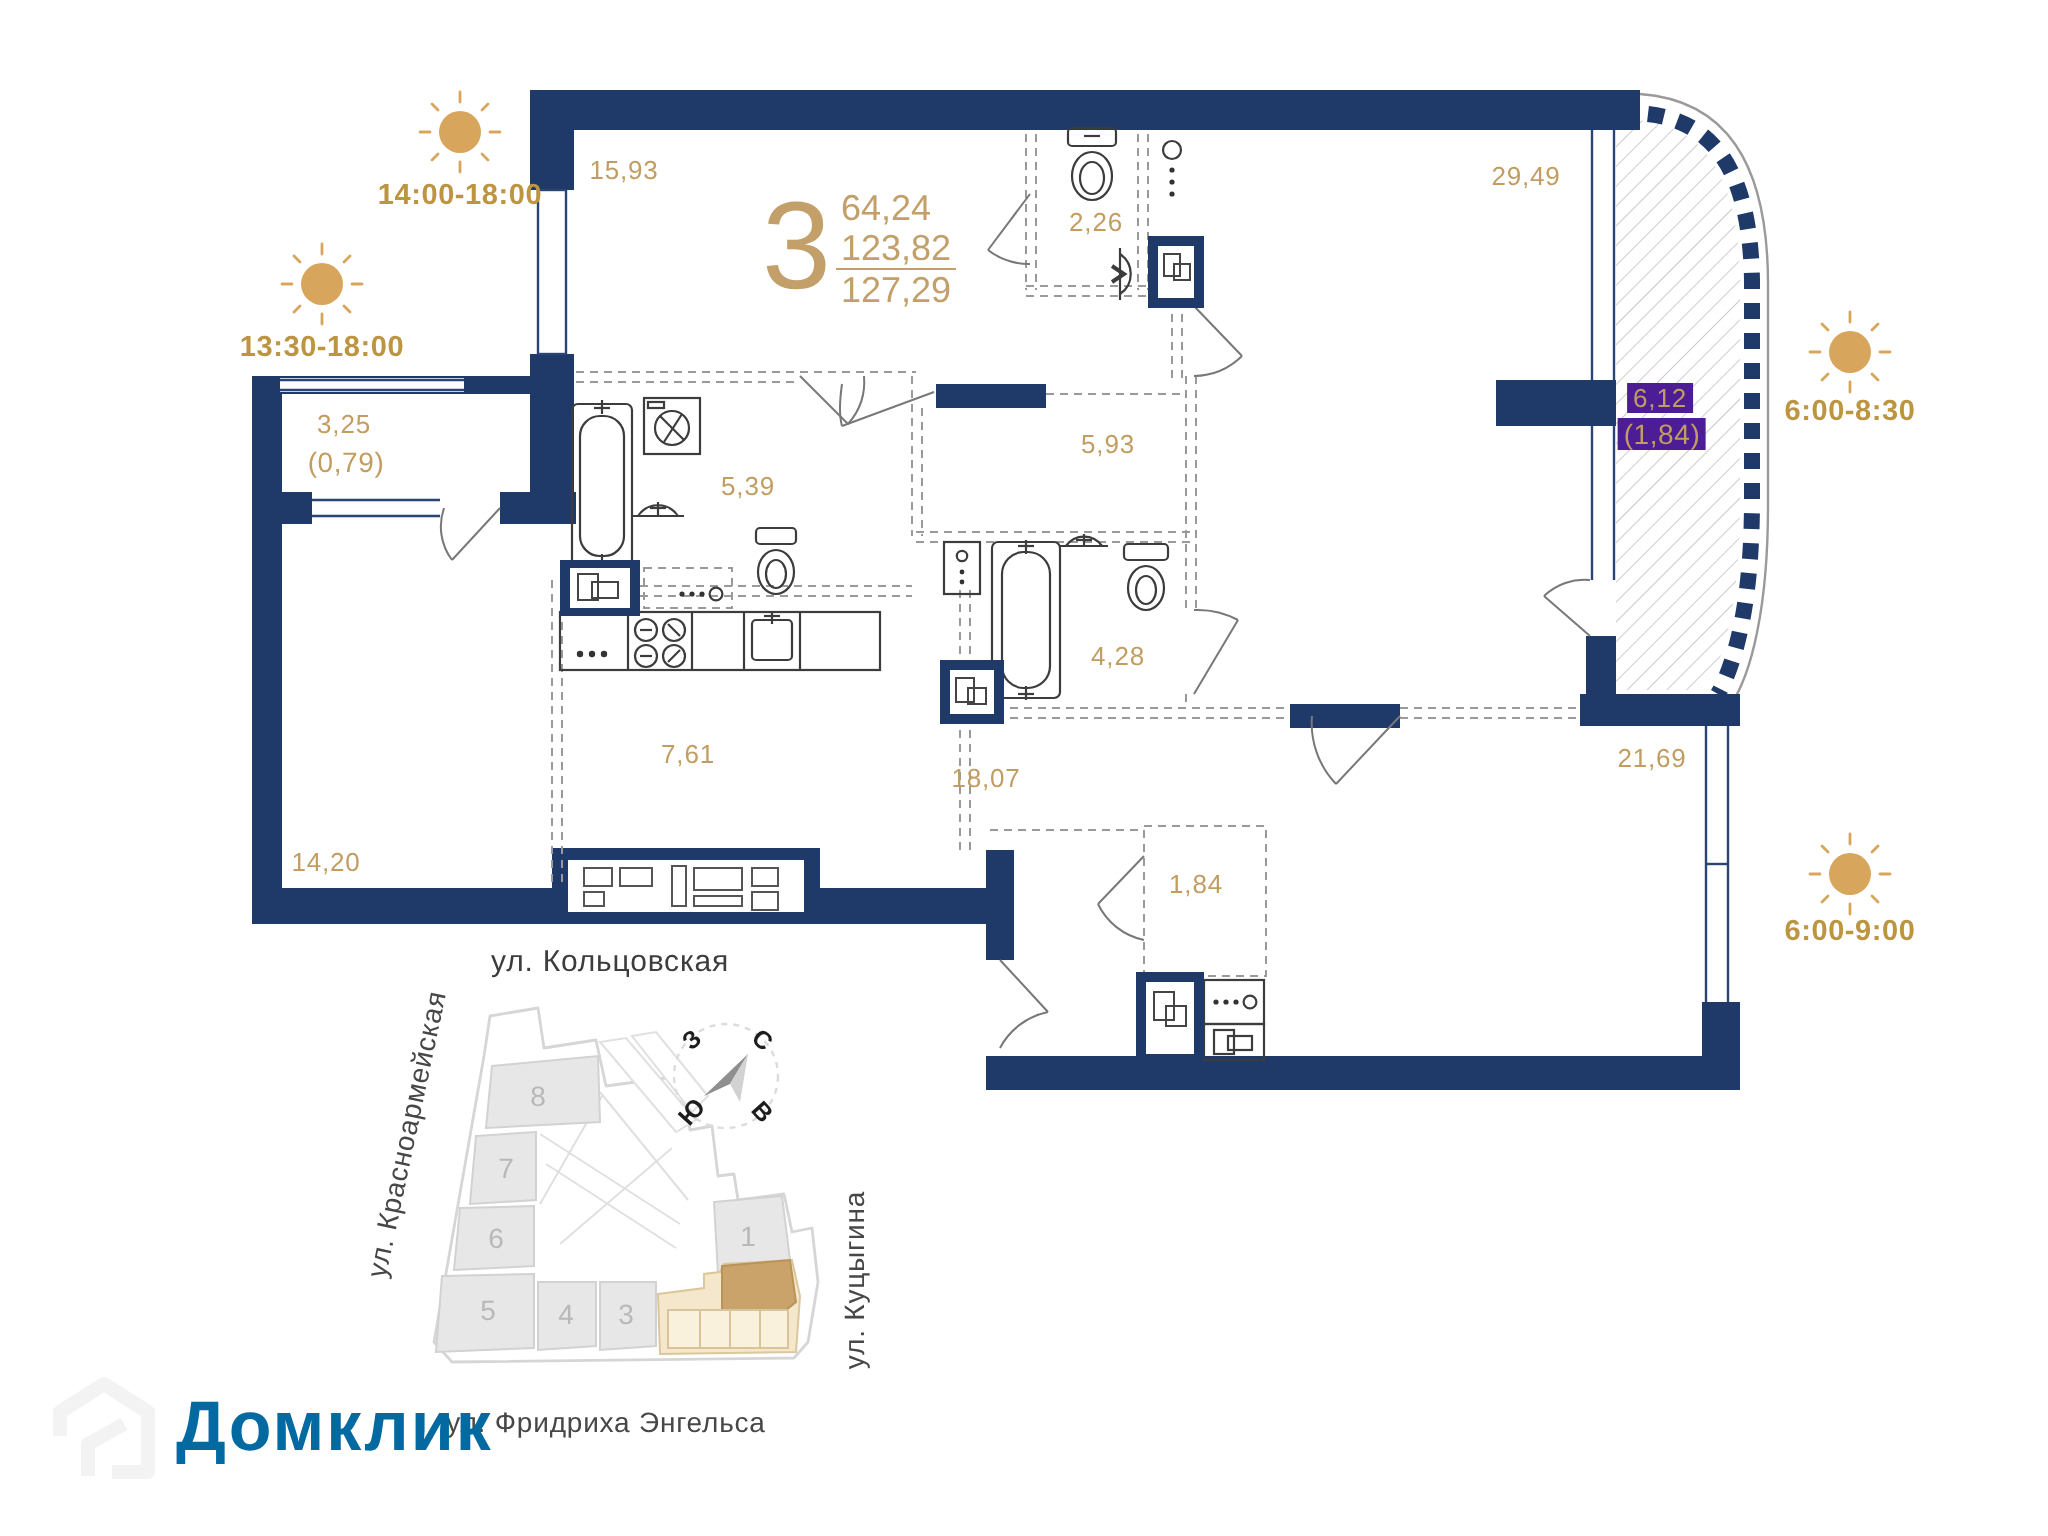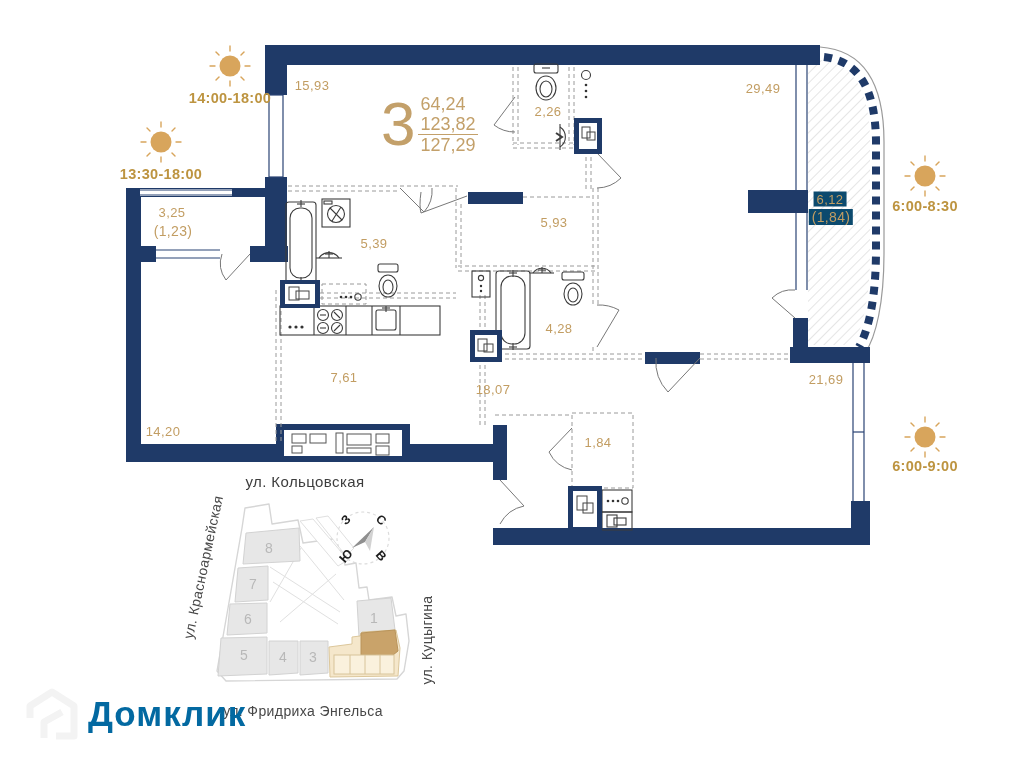--- a/index.html
+++ b/index.html
@@ -2,21 +2,21 @@
 <html><head>
 <meta charset="utf-8">
 <style>
   html,body{margin:0;padding:0;background:#fff;}
   #stage{position:relative;width:1024px;height:768px;background:#fff;overflow:hidden;
          font-family:"Liberation Sans", sans-serif;}
   #plan-svg{position:absolute;left:0;top:0;}
   .lbl{position:absolute;transform:translate(-50%,-50%);white-space:nowrap;}
   .area{color:#c29d62;font-size:13px;letter-spacing:.4px;}
   .area2{color:#c29d62;font-size:14px;letter-spacing:.3px;}
-  .onhatch{background:#0c4a6e;padding:0 3px;}
+  .onhatch{background:#4c1d95;padding:0 3px;}
   .time{color:#bd9440;font-size:14.5px;font-weight:bold;letter-spacing:.3px;}
   .street{color:#3d3d3d;font-size:15px;letter-spacing:.4px;}
   .mapstreet{color:#474747;font-size:14px;letter-spacing:.4px;}
   .rot-left{transform:translate(-50%,-50%) rotate(-78deg);}
   .rot-right{transform:translate(-50%,-50%) rotate(-90deg);}
   .blocknum{color:#b8b8b8;font-size:14px;}
   .compass-letter{color:#1d1d1d;font-size:12.5px;font-weight:bold;}
   .cl-nw{transform:translate(-50%,-50%) rotate(-42deg);}
   .cl-ne{transform:translate(-50%,-50%) rotate(42deg);}
   .cl-sw{transform:translate(-50%,-50%) rotate(-48deg);}
@@ -460,21 +460,21 @@
     <div>64,24</div>
     <div class="underl">123,82</div>
     <div>127,29</div>
   </div>
 </div>
 
 <div class="lbl area" style="left:312px;top:85px">15,93</div>
 <div class="lbl area" style="left:548px;top:111px">2,26</div>
 <div class="lbl area" style="left:763px;top:88px">29,49</div>
 <div class="lbl area" style="left:172px;top:212px">3,25</div>
-<div class="lbl area2" style="left:173px;top:231px">(1,23)</div>
+<div class="lbl area2" style="left:173px;top:231px">(0,79)</div>
 <div class="lbl area" style="left:374px;top:243px">5,39</div>
 <div class="lbl area" style="left:554px;top:222px">5,93</div>
 <div class="lbl area onhatch" style="left:830px;top:199px">6,12</div>
 <div class="lbl area2 onhatch" style="left:831px;top:217px">(1,84)</div>
 <div class="lbl area" style="left:559px;top:328px">4,28</div>
 <div class="lbl area" style="left:344px;top:377px">7,61</div>
 <div class="lbl area" style="left:493px;top:389px">18,07</div>
 <div class="lbl area" style="left:826px;top:379px">21,69</div>
 <div class="lbl area" style="left:163px;top:431px">14,20</div>
 <div class="lbl area" style="left:598px;top:442px">1,84</div>

